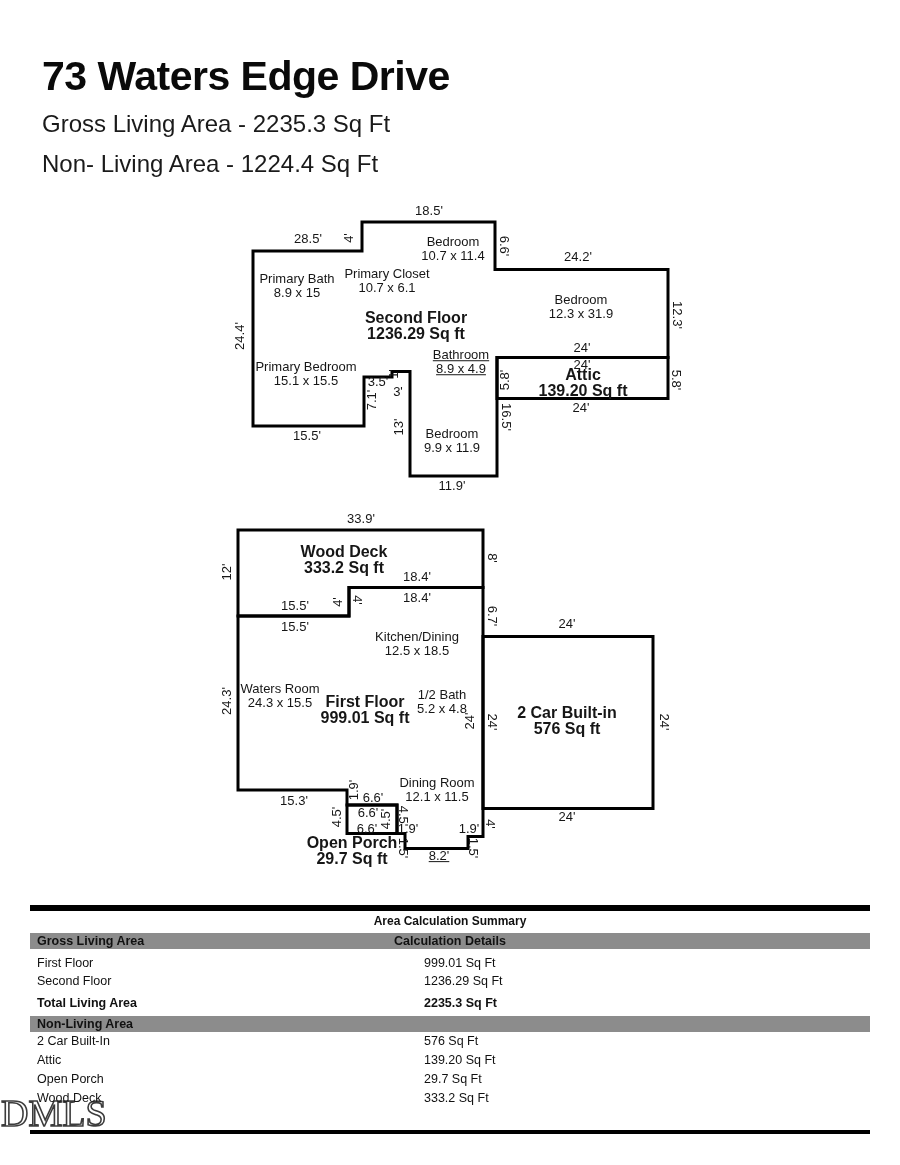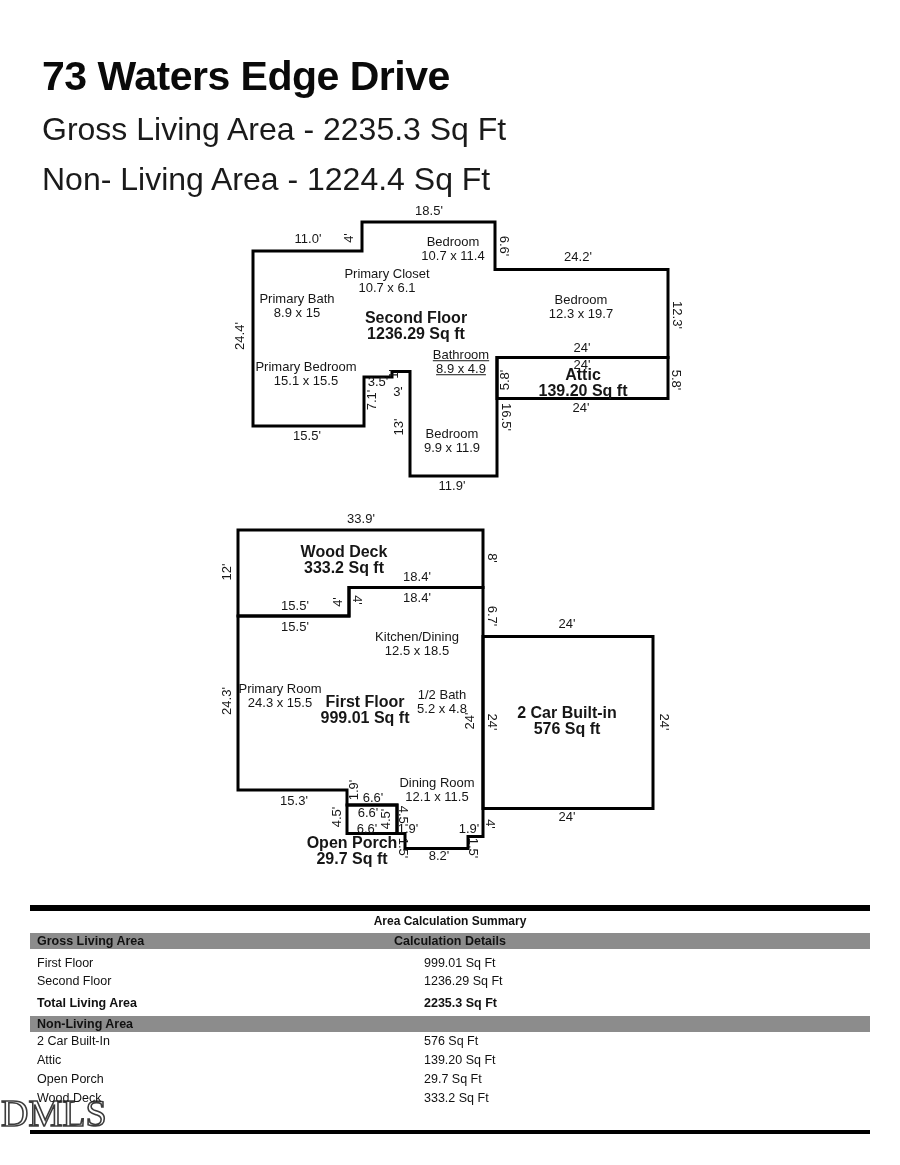--- a/index.html
+++ b/index.html
@@ -1,21 +1,21 @@
 <!DOCTYPE html>
 <html><head>
 <meta charset="utf-8">
 <style>
   html,body{margin:0;padding:0;background:#fff;}
   #page{position:relative;width:900px;height:1165px;background:#ffffff;overflow:hidden;
         font-family:"Liberation Sans","DejaVu Sans",sans-serif;color:#111;}
   
   #hdr{position:absolute;left:42px;top:54px;}
   #hdr .title{font-size:41px;font-weight:bold;letter-spacing:-0.5px;color:#0a0a0a;line-height:1.1;}
-  #hdr .sub{font-size:32px;color:#1a1a1a;margin-top:10px;line-height:1.25;}
+  #hdr .sub{font-size:24px;color:#1a1a1a;margin-top:10px;line-height:1.25;}
   
   #plansvg{position:absolute;left:0;top:0;}
   #labels{position:absolute;left:0;top:0;width:798px;height:1165px;}
   .plan-label{position:absolute;font-size:13px;line-height:1.06;text-align:center;
               white-space:nowrap;color:#161616;}
   .plan-label.b{font-weight:bold;font-size:16px;line-height:1.0;}
   
   #tbl{position:absolute;left:30px;top:905px;width:840px;height:230px;font-size:12.5px;}
   #tbl .bar{position:absolute;left:0;right:0;background:#000;}
   #tbl .ttitle{position:absolute;left:0;right:0;top:9px;text-align:center;
@@ -53,50 +53,50 @@
       <rect x="347" y="805" width="50" height="28.5"></rect>
       <rect x="483" y="636.5" width="170" height="172"></rect>
     </g>
   </svg>
 
   <div id="labels">
       <div class="plan-label" style="left: 429px; top: 211px; transform: translate(-50%, -50%);">
         <div>18.5'</div>
       </div>
       <div class="plan-label" style="left: 308px; top: 239px; transform: translate(-50%, -50%);">
-        <div>11.0'</div>
+        <div>28.5'</div>
       </div>
       <div class="plan-label" style="left: 349px; top: 238px; transform: translate(-50%, -50%) rotate(-90deg);">
         <div>4'</div>
       </div>
       <div class="plan-label" style="left: 453px; top: 249px; transform: translate(-50%, -50%);">
         <div>Bedroom</div>
         <div>10.7 x 11.4</div>
       </div>
       <div class="plan-label" style="left: 504px; top: 246px; transform: translate(-50%, -50%) rotate(90deg);">
         <div>6.6'</div>
       </div>
       <div class="plan-label" style="left: 578px; top: 257px; transform: translate(-50%, -50%);">
         <div>24.2'</div>
       </div>
-      <div class="plan-label" style="left: 297px; top: 286px; transform: translate(-50%, -50%); margin-top: 20px;">
+      <div class="plan-label" style="left: 297px; top: 286px; transform: translate(-50%, -50%);">
         <div>Primary Bath</div>
         <div>8.9 x 15</div>
       </div>
       <div class="plan-label" style="left: 387px; top: 281px; transform: translate(-50%, -50%);">
         <div>Primary Closet</div>
         <div>10.7 x 6.1</div>
       </div>
       <div class="plan-label b" style="left: 416px; top: 326px; transform: translate(-50%, -50%);">
         <div>Second Floor</div>
         <div>1236.29 Sq ft</div>
       </div>
       <div class="plan-label" style="left: 581px; top: 307px; transform: translate(-50%, -50%);">
         <div>Bedroom</div>
-        <div>12.3 x 19.7</div>
+        <div>12.3 x 31.9</div>
       </div>
       <div class="plan-label" style="left: 240px; top: 336px; transform: translate(-50%, -50%) rotate(-90deg);">
         <div>24.4'</div>
       </div>
       <div class="plan-label" style="left: 677px; top: 315px; transform: translate(-50%, -50%) rotate(90deg);">
         <div>12.3'</div>
       </div>
       <div class="plan-label" style="left: 306px; top: 374px; transform: translate(-50%, -50%);">
         <div>Primary Bedroom</div>
         <div>15.1 x 15.5</div>
@@ -187,21 +187,21 @@
         <div>6.7'</div>
       </div>
       <div class="plan-label" style="left: 417px; top: 644px; transform: translate(-50%, -50%);">
         <div>Kitchen/Dining</div>
         <div>12.5 x 18.5</div>
       </div>
       <div class="plan-label" style="left: 567px; top: 624px; transform: translate(-50%, -50%);">
         <div>24'</div>
       </div>
       <div class="plan-label" style="left: 280px; top: 696px; transform: translate(-50%, -50%);">
-        <div>Primary Room</div>
+        <div>Waters Room</div>
         <div>24.3 x 15.5</div>
       </div>
       <div class="plan-label b" style="left: 365px; top: 710px; transform: translate(-50%, -50%);">
         <div>First Floor</div>
         <div>999.01 Sq ft</div>
       </div>
       <div class="plan-label" style="left: 442px; top: 702px; transform: translate(-50%, -50%);">
         <div>1/2 Bath</div>
         <div>5.2 x 4.8</div>
       </div>
@@ -252,21 +252,21 @@
       <div class="plan-label" style="left: 408px; top: 829px; transform: translate(-50%, -50%);">
         <div>1.9'</div>
       </div>
       <div class="plan-label b" style="left: 352px; top: 851px; transform: translate(-50%, -50%);">
         <div>Open Porch</div>
         <div>29.7 Sq ft</div>
       </div>
       <div class="plan-label" style="left: 403px; top: 848px; transform: translate(-50%, -50%) rotate(90deg);">
         <div>1.5'</div>
       </div>
-      <div class="plan-label" style="left: 439px; top: 856px; transform: translate(-50%, -50%);">
+      <div class="plan-label" style="left: 439px; top: 856px; transform: translate(-50%, -50%); text-decoration: underline;">
         <div>8.2'</div>
       </div>
       <div class="plan-label" style="left: 469px; top: 829px; transform: translate(-50%, -50%);">
         <div>1.9'</div>
       </div>
       <div class="plan-label" style="left: 473px; top: 848px; transform: translate(-50%, -50%) rotate(90deg);">
         <div>1.5'</div>
       </div>
       <div class="plan-label" style="left: 490px; top: 824px; transform: translate(-50%, -50%) rotate(90deg);">
         <div>4'</div>

